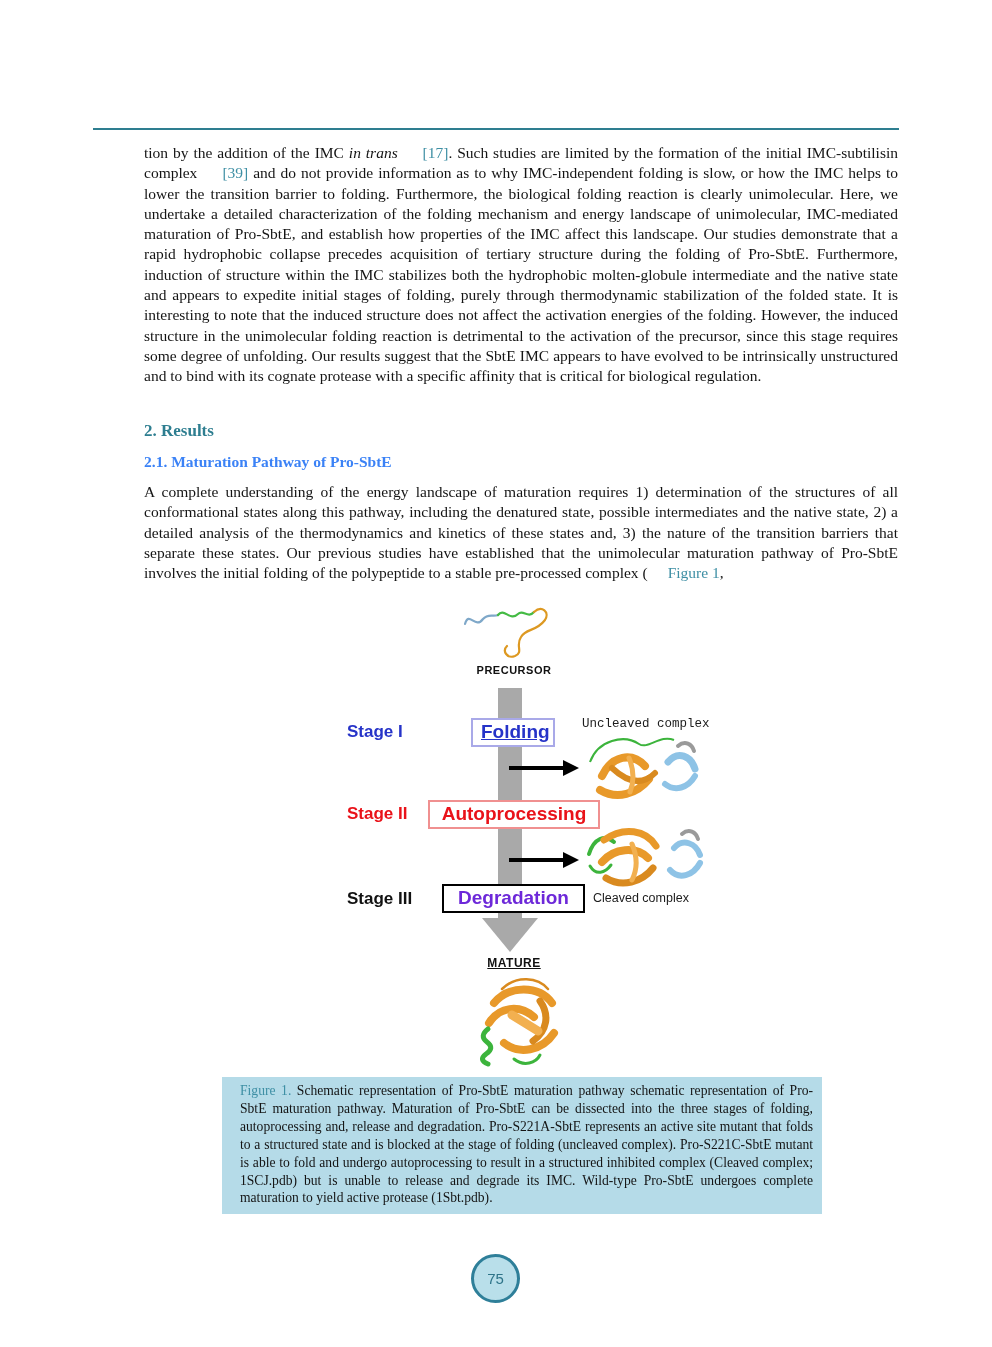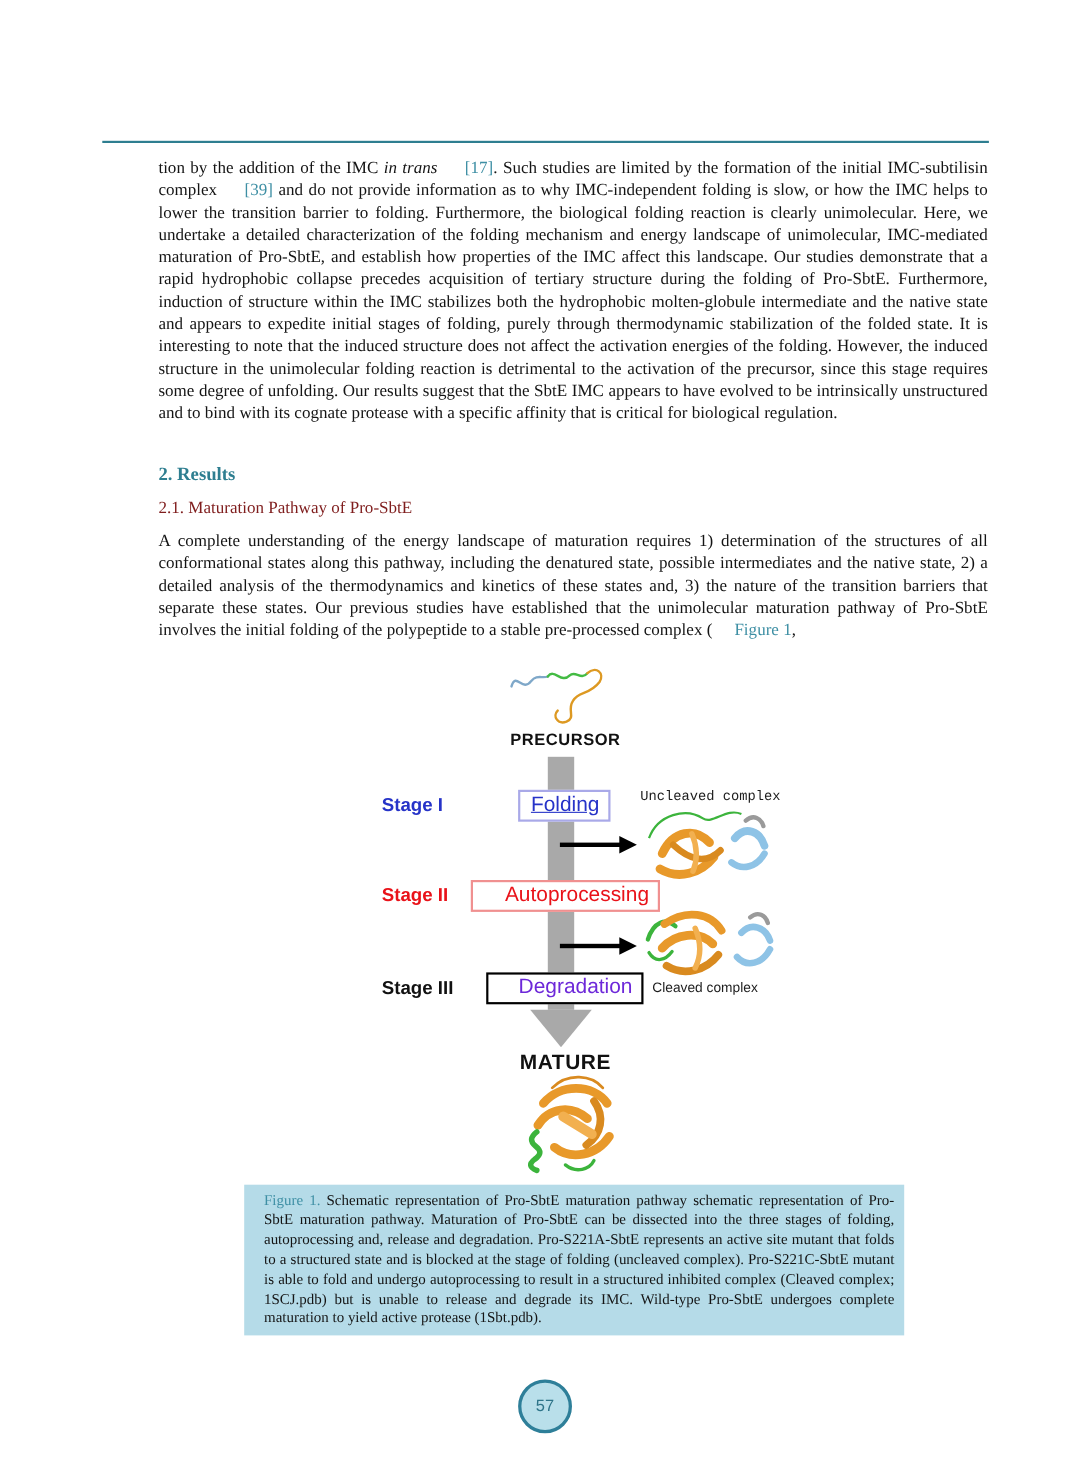--- a/index.html
+++ b/index.html
@@ -24,44 +24,44 @@
   .par1 { top:143px; }
   .par2 { top:482px; }
   .it { font-style:italic; }
   .lk { color:#3E8FA4;padding-left:20px; }
   .cl { color:#3E8FA4; }
   .h-results {
     position:absolute; top:421px; left:144px; color:#2E7E90;
     font-size:17px; font-weight:bold; font-family:"Liberation Serif", serif;
   }
   .h-sub {
-    position:absolute; top:453px; left:144px; color:#7f1d1d;
-    font-size:15.5px; font-weight:normal; font-family:"Liberation Serif", serif;
+    position:absolute; top:453px; left:144px; color:#3b82f6;
+    font-size:15.5px; font-weight:bold; font-family:"Liberation Serif", serif;
   }
   
   .figure { position:absolute; top:600px; left:144px; width:754px; height:477px;
     font-family:"Liberation Sans", sans-serif; }
   .fig-abs { position:absolute; }
   .precursor-svg { left:318px; top:2px; }
   .lbl-precursor {
     left:318px; top:64px; width:104px; text-align:center;
-    font-size:15px; font-weight:bold; color:#111; letter-spacing:0.5px;
+    font-size:11px; font-weight:bold; color:#111; letter-spacing:0.5px;
   }
   .gray-shaft { left:354px; top:88px; width:24px; height:230px; background:#A9A9A9; }
   .gray-head {
     left:338px; top:318px; width:0; height:0;
     border-left:28px solid transparent; border-right:28px solid transparent;
     border-top:34px solid #A9A9A9;
   }
   .stage-lbl { font-size:17px; font-weight:bold; }
   .stage1 { left:203px; top:122px; color:#2633C8; }
   .stage2 { left:203px; top:204px; color:#E91219; }
   .stage3 { left:203px; top:289px; color:#111111; }
   .stage-box {
-    background:#ffffff; text-align:right; font-weight:normal; font-size:19px;
+    background:#ffffff; text-align:center; font-weight:bold; font-size:19px;
     padding:1px 8px 2px 8px;
   }
   .box-folding {
     left:327px; top:118px; width:84px; border:2px solid #A9A9E8;
     color:#2633C8; text-decoration:underline;
   }
   .box-auto {
     left:284px; top:200px; width:172px; border:2px solid #F09090; color:#E91219;
   }
   .box-degrad {
@@ -75,21 +75,21 @@
     position:absolute; left:54px; top:0; width:0; height:0;
     border-left:16px solid #000; border-top:8px solid transparent; border-bottom:8px solid transparent;
   }
   .lbl-complex { font-size:12.5px; color:#1c1c1c; }
   .lbl-uncleaved { left:438px; top:117px;font-family:Liberation Mono, monospace; }
   .lbl-cleaved { left:449px; top:291px; }
   .uncleaved-svg { left:438px; top:130px; }
   .cleaved-svg { left:440px; top:220px; }
   .lbl-mature {
     left:318px; top:356px; width:104px; text-align:center;
-    font-size:19px; font-weight:bold; color:#111; letter-spacing:0.5px;
+    font-size:12px; font-weight:bold; color:#111; letter-spacing:0.5px;text-decoration:underline;
   }
   .mature-svg { left:330px; top:371px; }
   
   .caption {
     position:absolute; top:1077px; left:222px; width:600px;
     background:#B5DBE8; padding:5px 9px 7px 18px;
     font-size:13.6px; line-height:17.9px; text-align:justify; color:#141414;
     font-family:"Liberation Serif", serif;
   }
   
@@ -182,16 +182,16 @@
       <path d="M38,44 L64,60" fill="none" stroke="#F2B050" stroke-width="9" stroke-linecap="round"></path>
       <path d="M14,58 Q5,65 13,71 Q21,77 12,83 Q4,89 14,93" fill="none" stroke="#3CB43C" stroke-width="5" stroke-linecap="round"></path>
       <path d="M40,88 C50,96 62,92 66,84" fill="none" stroke="#3CB43C" stroke-width="3" stroke-linecap="round"></path>
     </svg>
 
   </div>
 
   <div class="caption"><span class="cl">Figure 1.</span><span> Schematic representation of Pro-SbtE maturation pathway schematic representation of Pro-SbtE maturation pathway. Maturation of Pro-SbtE can be dissected into the three stages of folding, autoprocessing and, release and degradation. Pro-S221A-SbtE represents an active site mutant that folds to a structured state and is blocked at the stage of folding (uncleaved complex). Pro-S221C-SbtE mutant is able to fold and undergo autoprocessing to result in a structured inhibited complex (Cleaved complex; 1SCJ.pdb) but is unable to release and degrade its IMC. Wild-type Pro-SbtE undergoes complete maturation to yield active protease (1Sbt.pdb).</span></div>
 
   <div class="pagenum">
-    <span>57</span>
+    <span>75</span>
   </div>
 
 </div>
 
 </body></html>

